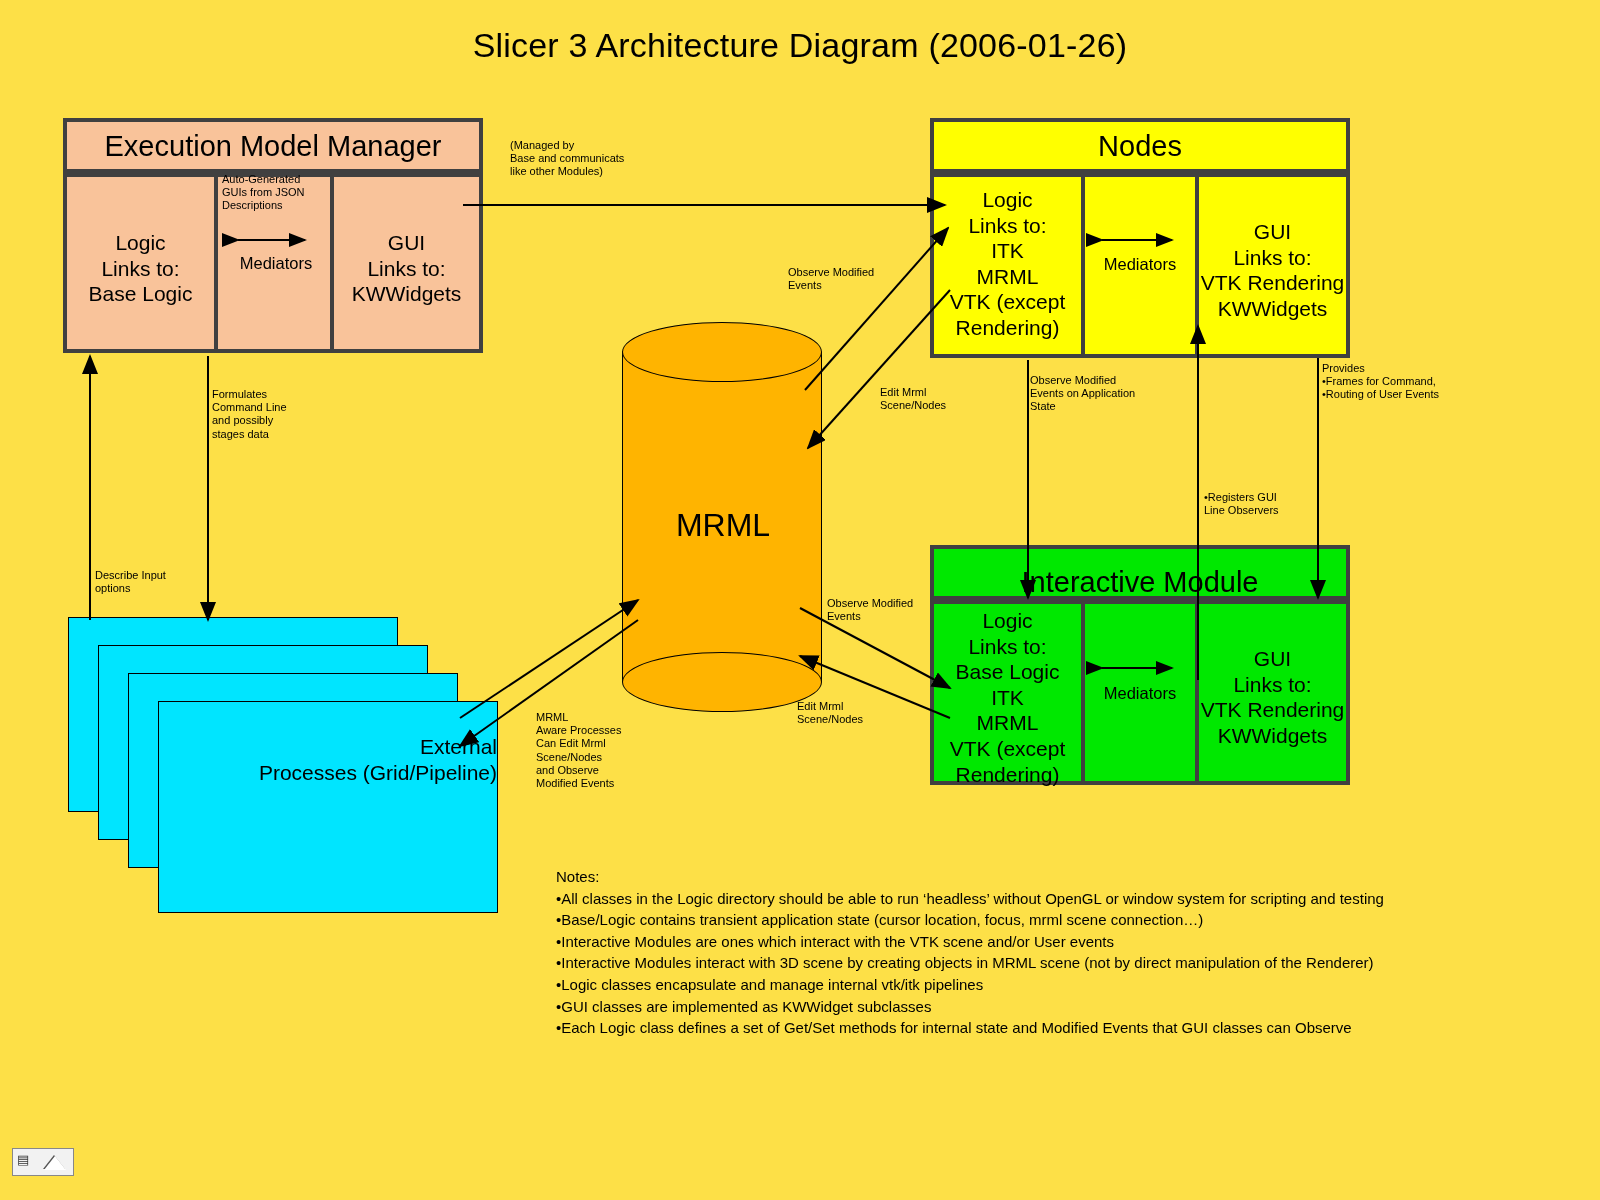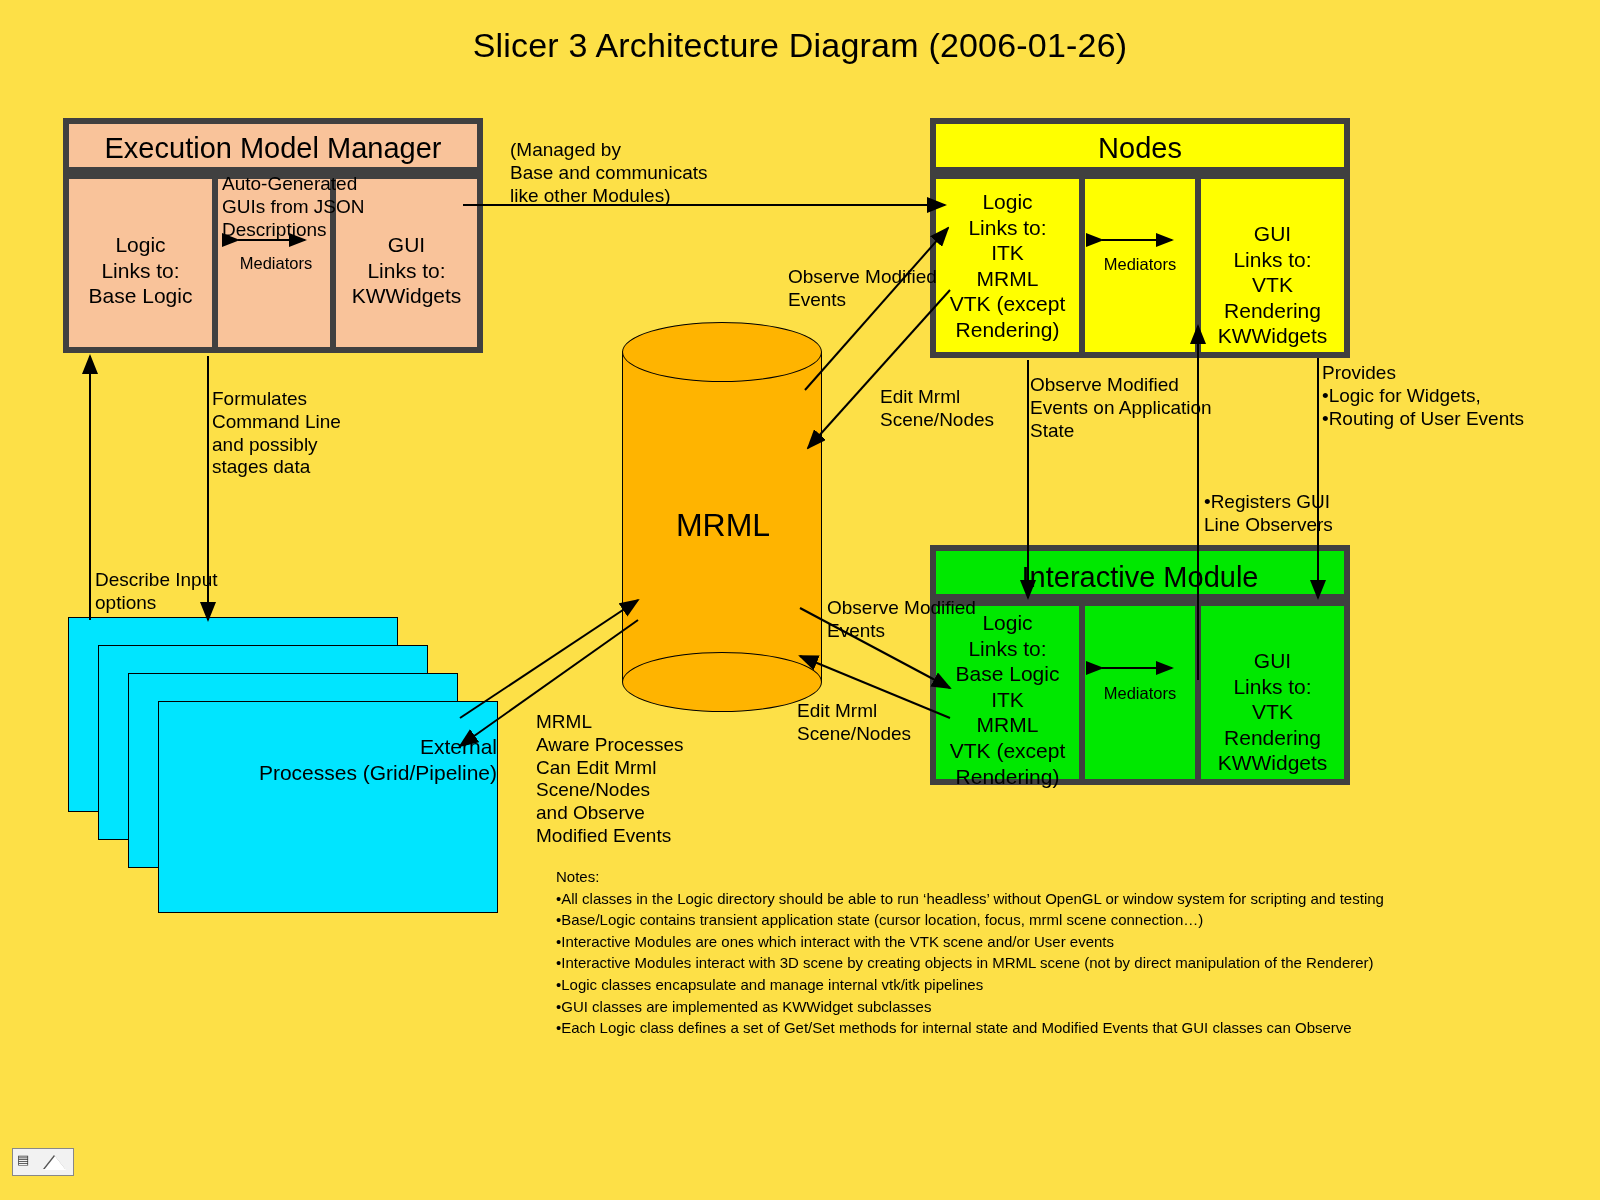--- a/index.html
+++ b/index.html
@@ -23,39 +23,39 @@
   #title {
     left: 0; top: 26px; width: 1600px;
     text-align: center;
     font-size: 34px;
     letter-spacing: 0.2px;
   }
 
   
   .box {
     box-sizing: border-box;
-    border: 6px solid #404040;
+    border: 4px solid #404040;
   }
   .peach { background: #f9c39a; }
   .yellow { background: #ffff00; }
   .green { background: #00e800; }
 
   .hdr {
     text-align: center;
     font-size: 29px;
     line-height: 1.0;
   }
   .cell-text {
     text-align: center;
     font-size: 21px;
     line-height: 1.22;
   }
   .cell-text b { font-weight: normal; }
   .label {
-    font-size: 19px;
+    font-size: 11px;
     line-height: 1.2;
     white-space: pre-line;
   }
   .mediators {
     font-size: 16.5px;
     text-align: center;
   }
 
   
   #mrml-cyl { left: 622px; top: 322px; width: 202px; height: 390px; }
@@ -169,21 +169,21 @@
     <div class="cell-text" style="padding-top:42px;">
       <b>GUI</b>
       <div style="white-space:pre-line;">Links to:
 VTK Rendering
 KWWidgets</div>
     </div>
   </div>
   <div class="abs mediators" style="left:1090px; top:255px; width:100px;">Mediators</div>
 
   <div class="abs box green" style="left:930px; top:545px; width:420px; height:55px;">
-    <div class="hdr" style="padding-top:12px;">Interactive Module</div>
+    <div class="hdr" style="padding-top:19px;">Interactive Module</div>
   </div>
   <div class="abs box green" style="left:930px; top:600px; width:155px; height:185px;">
     <div class="cell-text" style="padding-top:4px;">
       <b>Logic</b>
       <div style="white-space:pre-line;">Links to:
 Base Logic
 ITK
 MRML
 VTK (except
 Rendering)</div>
@@ -221,21 +221,21 @@
 Base and communicats
 like other Modules)</div>
   <div class="abs label" style="left:788px; top:266px; width:180px;">Observe Modified
 Events</div>
   <div class="abs label" style="left:880px; top:386px; width:160px;">Edit Mrml
 Scene/Nodes</div>
   <div class="abs label" style="left:1030px; top:374px; width:200px;">Observe Modified
 Events on Application
 State</div>
   <div class="abs label" style="left:1322px; top:362px; width:270px;">Provides
-•Logic for Widgets,
+•Frames for Command,
 •Routing of User Events</div>
   <div class="abs label" style="left:1204px; top:491px; width:210px;">•Registers GUI
 Line Observers</div>
   <div class="abs label" style="left:827px; top:597px; width:180px;">Observe Modified
 Events</div>
   <div class="abs label" style="left:797px; top:700px; width:160px;">Edit Mrml
 Scene/Nodes</div>
   <div class="abs label" style="left:212px; top:388px; width:190px;">Formulates
 Command Line
 and possibly

